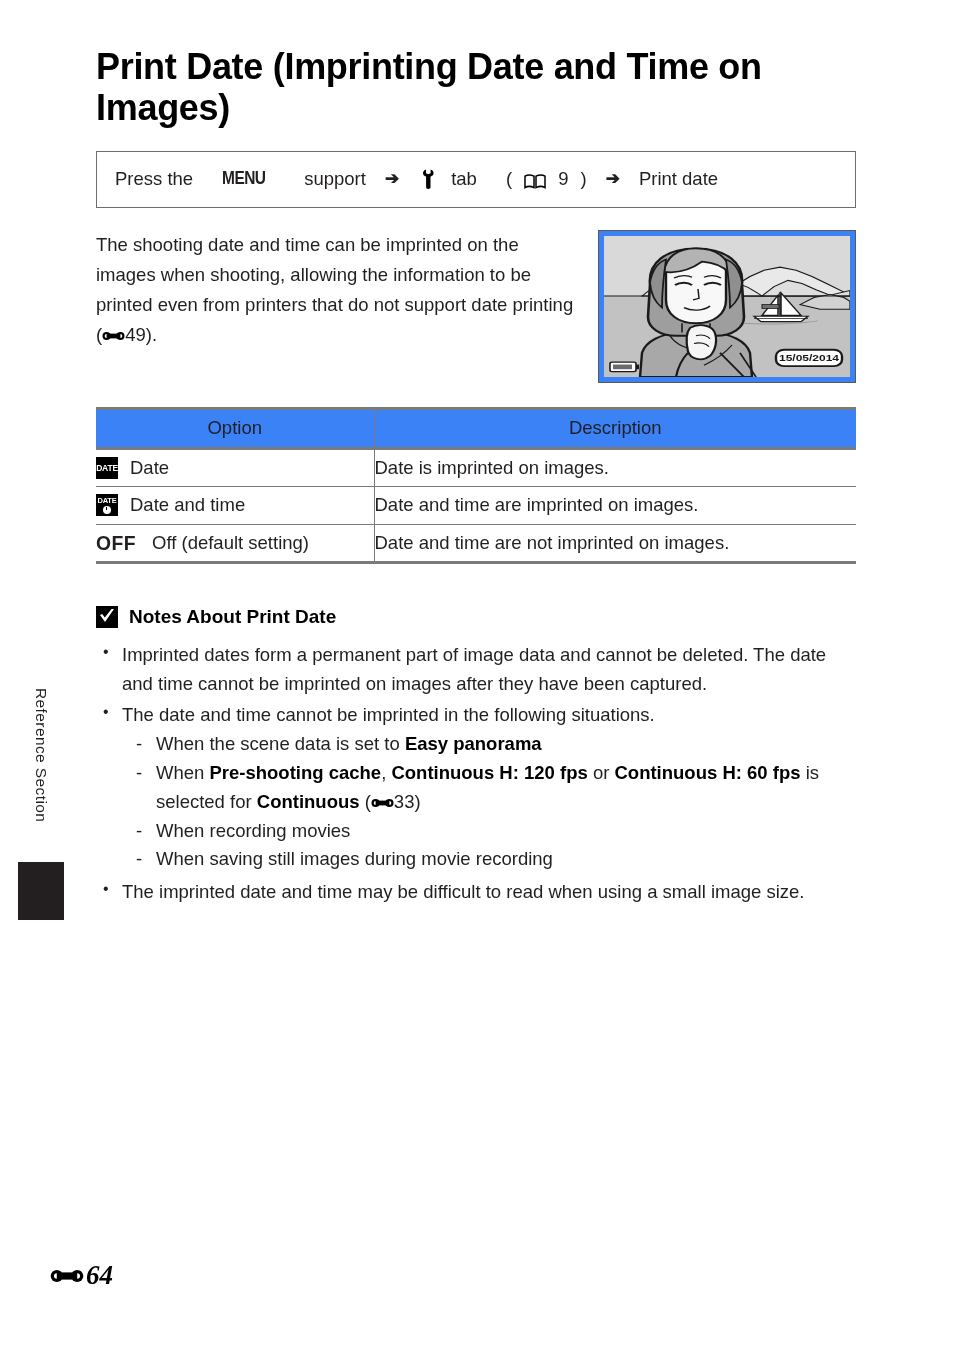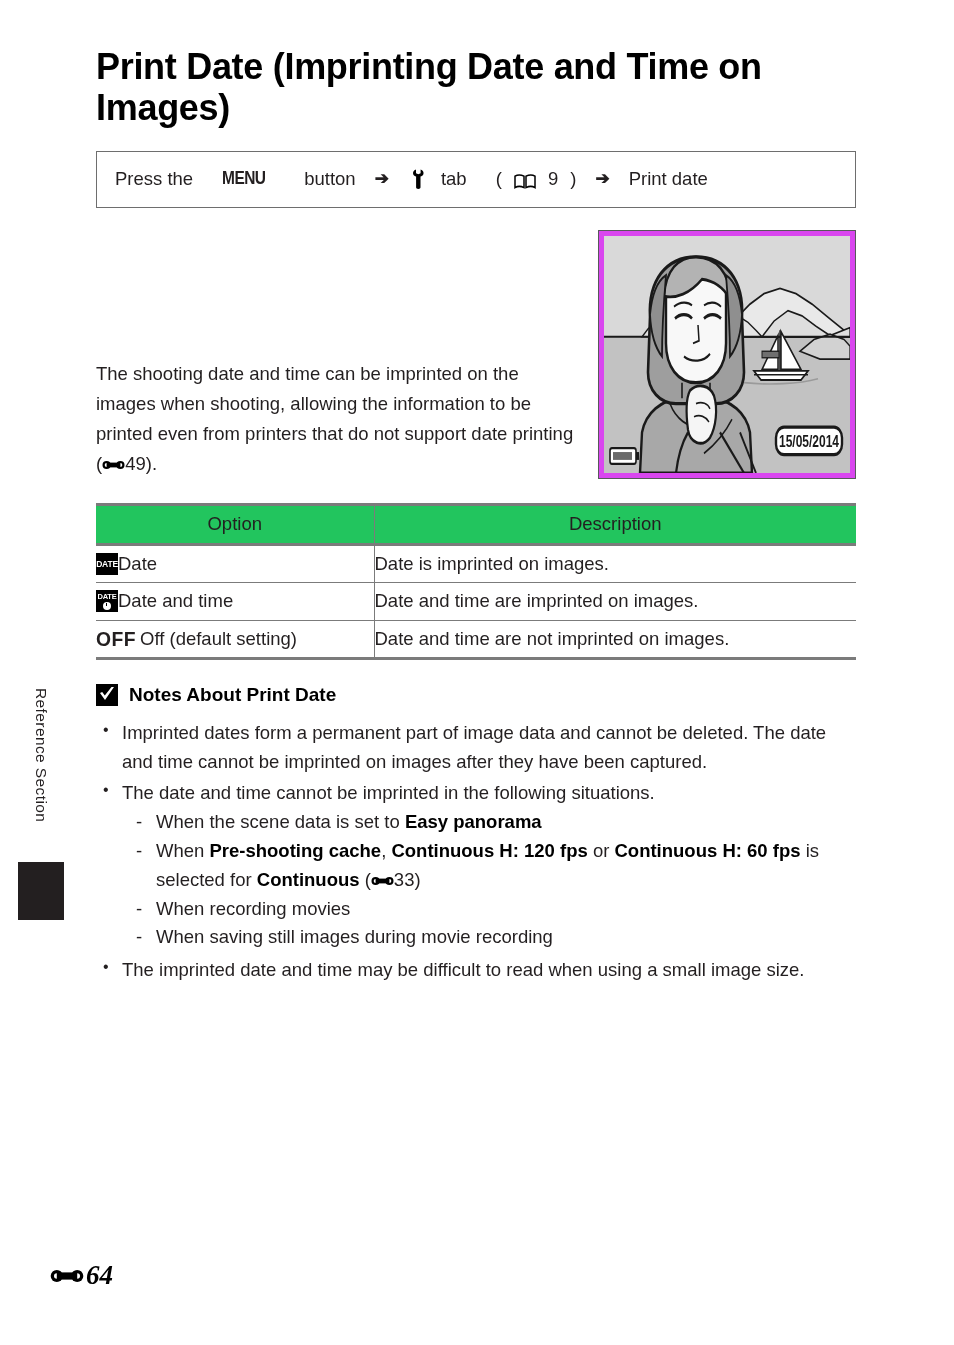--- a/index.html
+++ b/index.html
@@ -87,82 +87,82 @@
     margin-right: -3px;
   }
   .arrow-ico { font-size: 17px; font-weight: bold; padding: 0 7px; line-height: 1;}
   .wrench-ico { display:inline-block; width: 15px; height: 20px; vertical-align: -4px; margin: 0 3px;}
   .book-ico { display:inline-block; width: 22px; height: 15px; vertical-align: -2px; margin-right:0px;}
 
   
   .intro-row {
     margin-top: 22px;
     display: flex;
-    align-items: flex-end;
+    align-items: flex-start;
     justify-content: space-between;
   }
   .intro-text {
     width: 478px;
     font-size: 18.5px;
     line-height: 1.62;
     color: #231f20;
   }
   .e-ico {
     display: inline-block;
     width: 23px;
     height: 12px;
     vertical-align: -1px;
     margin: 0 0px;
   }
 
   
   .screen-wrap {
     width: 258px;
-    height: 249px;
+    height: 153px;
     border: 1.5px solid #58595b;
     padding: 5px;
-    background: #d946ef;
+    background: #3b82f6;
     flex: 0 0 auto;
   }
   .screen {
     width: 100%;
     height: 100%;
     display: block;
   }
 
   
   table.options {
     margin-top: 24px;
     width: 760px;
     border-collapse: collapse;
     font-size: 18px;
   }
   table.options th, table.options td {
     padding: 0;
     vertical-align: middle;
   }
   table.options thead th {
-    background: #22c55e;
+    background: #3b82f6;
     border-top: 3px solid #7b7b7b;
     border-bottom: 3px solid #7b7b7b;
     height: 40px;
     font-weight: normal;
     font-size: 18.5px;
     color: #231f20;
   }
   thead th.th-opt { width: 278px; border-right: 1.6px solid #7b7b7b; }
   tbody td { border-bottom: 1.6px solid #7b7b7b; height: 38px; }
   tbody tr:last-child td { border-bottom: 3px solid #7b7b7b; }
   td.c-opt {
     width: 278px;
     border-right: 1.6px solid #7b7b7b;
     padding-left: 12px;
   }
   td.c-desc { padding-left: 14px; font-size: 18.5px; }
-  .opt-inner { display: flex; align-items: center; }
+  .opt-inner { display: flex; align-items: center; gap: 12px; }
   .opt-label { font-size: 18.5px; }
 
   .icon-date {
     width: 22px; height: 22px; flex: 0 0 auto;
     background: #000; color: #fff;
     display: flex; align-items: center; justify-content: center;
     font-size: 8.5px; font-weight: bold; letter-spacing: -0.2px;
     line-height: 1;
   }
   .icon-datetime {
@@ -182,21 +182,21 @@
   }
   .icon-off {
     width: 44px; flex: 0 0 auto;
     font-weight: bold; font-size: 21px; letter-spacing: 0.5px;
     font-family: "Liberation Sans Narrow", "Liberation Sans", sans-serif;
     transform: scaleX(0.92);
     transform-origin: left center;
   }
 
   
-  .notes { margin-top: 24px; }
+  .notes { margin-top: 42px; }
   .notes-head {
     display: flex; align-items: center; gap: 11px;
     font-size: 19px; font-weight: bold; color: #000;
   }
   .check-ico { width: 22px; height: 22px; flex: 0 0 auto; }
 
   ul.bullets { list-style: none; margin: 12px 0 0 0; padding: 0; }
   ul.bullets > li {
     position: relative;
     padding-left: 26px;
@@ -249,21 +249,21 @@
   <div class="side-tab-block"></div>
 </div>
 
 <div class="page">
 
   <h1 class="page-title">Print Date (Imprinting Date and Time on Images)</h1>
 
   <div class="breadcrumb">
     <span>Press the</span>&nbsp;
     <span class="menu-word">MENU</span>&nbsp;&nbsp;
-    <span>button</span>
+    <span>support</span>
     <span class="arrow-ico">➔</span>
     <span class="wrench-ico">
       <svg viewBox="0 0 15 20" width="15" height="20">
         <path d="M5 0.6 C2.6 1.4 1.4 3.6 2.3 5.5 C2.8 6.6 3.9 7.3 5.1 7.4 L5.1 18.2 C5.1 19.2 5.9 19.9 7.3 19.9 C8.7 19.9 9.5 19.2 9.5 18.2 L9.5 7.4 C10.7 7.3 11.8 6.6 12.3 5.5 C13.2 3.6 12 1.4 9.6 0.6 L9.6 4.2 L7.3 5.2 L5 4.2 Z" fill="#000"></path>
       </svg>
     </span>
     <span>tab</span>&nbsp;
     <span>(</span>
     <span class="book-ico">
       <svg viewBox="0 0 22 15" width="22" height="15">

